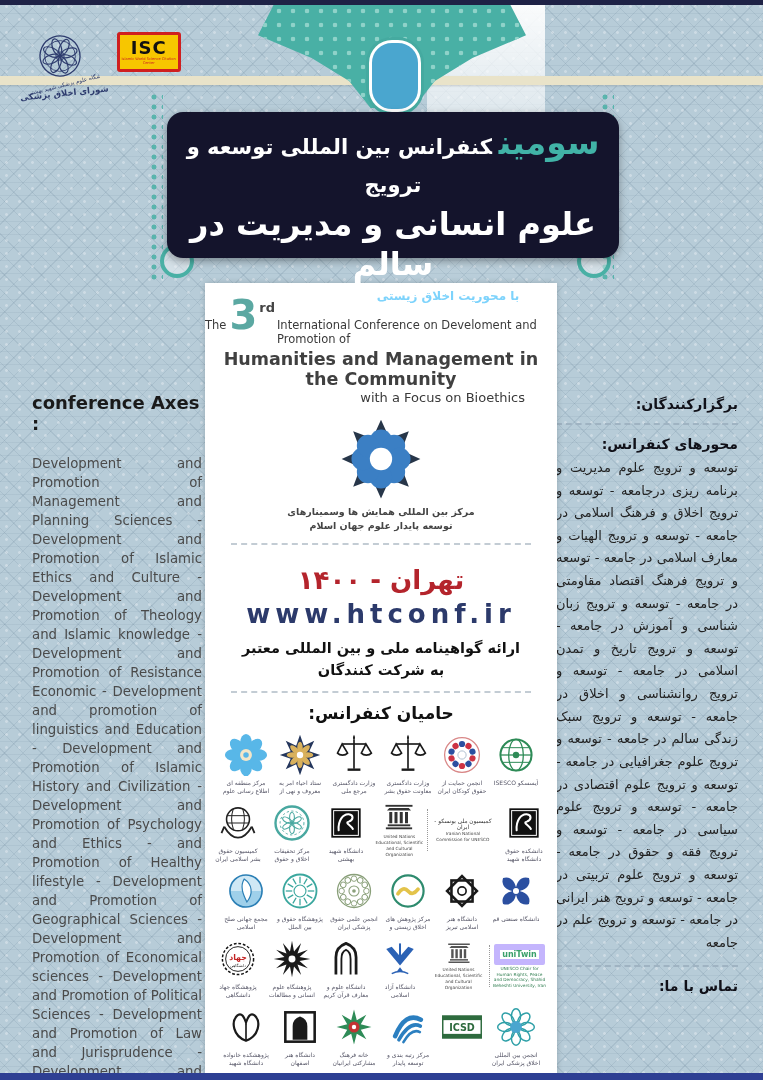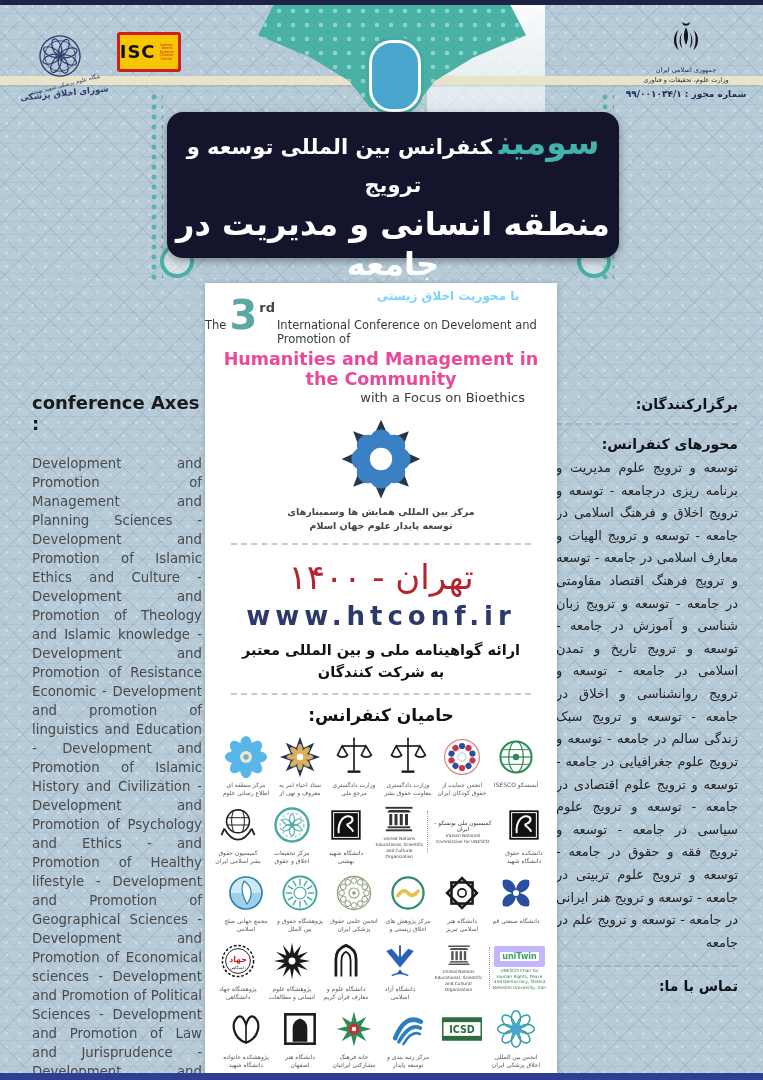--- a/index.html
+++ b/index.html
@@ -26,48 +26,48 @@
   .lace{position:absolute;top:92px;width:14px;height:192px;z-index:3;
     background-image:radial-gradient(circle,#49b0a5 2.2px,transparent 2.8px);background-size:10px 10px;opacity:.85;}
   .lace.l{left:149px;} .lace.r{left:600px;}
   .scroll{position:absolute;top:244px;width:26px;height:26px;border:4px solid #49b0a5;border-radius:50%;z-index:4;background:rgba(255,255,255,.4);}
   .scroll.l{left:160px;} .scroll.r{left:577px;}
 
   
   .hdr-left{position:absolute;left:20px;top:16px;z-index:6;display:flex;align-items:flex-start;gap:8px;}
   .seal-cap{font-size:8.5px;color:#2e3c6e;font-weight:bold;text-align:center;margin-top:-8px;transform:rotate(-6deg);}
   .isc{margin-top:16px;width:58px;height:34px;background:#f7c600;border:3px solid #cf1f1f;border-radius:3px;
-    display:flex;flex-direction:row;align-items:center;justify-content:center;}
+    display:flex;flex-direction:column;align-items:center;justify-content:center;}
   .isc .big{font-size:18px;font-weight:bold;color:#111;line-height:1;letter-spacing:1px;}
   .isc .sub{font-size:3.6px;color:#c22;line-height:1;margin-top:1px;text-align:center;}
   .hdr-right{position:absolute;right:14px;top:20px;width:126px;z-index:6;text-align:center;}
   .gov-line{font-size:6.5px;color:#27314f;direction:rtl;line-height:1.5;}
   .gov-license{font-size:9px;color:#1d2a55;font-weight:bold;direction:rtl;margin-top:3px;}
 
   
   .banner{position:absolute;left:167px;top:112px;width:452px;height:146px;background:#14142c;border-radius:16px;
     z-index:5;box-shadow:0 3px 8px rgba(0,0,0,.35);direction:rtl;text-align:center;padding-top:12px;box-sizing:border-box;}
   .b1{color:#fff;font-size:21px;font-weight:bold;line-height:38px;}
   .b1 .accent{font-size:33px;color:#41b3a7;margin-left:7px;}
   .b2{color:#fff;font-size:32px;font-weight:bold;line-height:40px;}
   .b3{color:#7dd3fc;font-size:12px;font-weight:bold;margin-top:5px;transform:translateX(55px);}
 
   
   .panel{position:absolute;left:205px;top:283px;width:352px;height:797px;background:#fff;z-index:4;
     box-shadow:0 0 6px rgba(0,0,0,.18);box-sizing:border-box;padding-top:18px;}
   .en-l1{display:flex;align-items:baseline;justify-content:center;color:#3a3a3a;font-size:11.5px;}
   .t-3{font-size:40px;color:#5ba8a2;font-weight:bold;line-height:.72;margin:0 2px 0 3px;}
   .t-rd{font-size:13px;font-weight:bold;color:#444;position:relative;top:-17px;margin-right:2px;}
-  .en-l2{font-size:17.5px;font-weight:bold;color:#ec4899;text-align:center;margin-top:3px;}
+  .en-l2{font-size:17.5px;font-weight:bold;color:#404040;text-align:center;margin-top:3px;}
   .en-l3{font-size:13px;color:#3a3a3a;text-align:right;padding-right:32px;margin-top:1px;}
   .org-logos{display:flex;justify-content:center;align-items:flex-start;gap:34px;margin-top:12px;}
   .org-logo{display:flex;flex-direction:column;align-items:center;}
   .org-cap{font-size:9.5px;font-weight:bold;color:#444;direction:rtl;text-align:center;line-height:1.45;margin-top:4px;}
   .dashed{border-top:2px dashed #c3ccd4;margin:10px 26px 0;}
-  .city{color:#b4242c;font-size:34px;font-weight:normal;text-align:center;direction:rtl;margin-top:12px;}
+  .city{color:#b4242c;font-size:26px;font-weight:bold;text-align:center;direction:rtl;margin-top:20px;}
   .site{color:#2c3a6b;font-size:26px;font-weight:bold;text-align:center;letter-spacing:5px;margin-top:4px;}
   .cert{color:#111;font-size:14.5px;font-weight:bold;text-align:center;direction:rtl;line-height:1.55;width:280px;margin:8px auto 4px;}
   .sp-heading{font-size:17px;font-weight:bold;color:#111;text-align:center;direction:rtl;margin-top:10px;}
   .sp-grid{margin-top:8px;padding:0 4px;}
   .sp-row{display:flex;justify-content:center;align-items:flex-start;gap:4px;min-height:68px;}
   .sp-cell{width:50px;display:flex;flex-direction:column;align-items:center;}
   .sp-cell.sp-wide{width:120px;}
   .sp-icon{height:48px;display:flex;align-items:center;justify-content:center;}
   .sp-cap{font-size:6px;color:#556;direction:rtl;text-align:center;line-height:1.3;max-height:17px;overflow:hidden;}
   .uw{display:flex;align-items:center;gap:3px;height:62px;}
@@ -120,41 +120,26 @@
         <text x="0" y="23" text-anchor="middle" font-size="4.2" fill="#2e3c6e" transform="rotate(-14)">دانشگاه علوم پزشکی شهید بهشتی</text>
       </svg>
       <div class="seal-cap">شورای اخلاق پزشکی</div>
     </div>
     <div class="isc">
       <div class="big">ISC</div>
       <div class="sub">Islamic World Science Citation Center</div>
     </div>
   </div>
 
-  <div class="hdr-right">
-    <svg viewBox="-20 -22 40 44" width="42" height="46" style="margin:0 auto">
-      <g fill="#141414">
-        <path d="M-4,-20 q4,3.2 8,0 l-1.2,2.6 q-2.8,1.8 -5.6,0 z"></path>
-        <path d="M0,-15 C2.6,-10 2.6,-4 0,2 C-2.6,-4 -2.6,-10 0,-15 Z"></path>
-        <path d="M-7,7 C-13,2 -13,-8 -7,-13 C-10,-8 -10,0 -7,7 Z"></path>
-        <path d="M-3.5,5 C-7,2 -7,-6 -3.5,-10 C-5.5,-6 -5.5,-1 -3.5,5 Z"></path>
-        <path d="M7,7 C13,2 13,-8 7,-13 C10,-8 10,0 7,7 Z"></path>
-        <path d="M3.5,5 C7,2 7,-6 3.5,-10 C5.5,-6 5.5,-1 3.5,5 Z"></path>
-      </g>
-    </svg>
-    <div class="gov-line">جمهوری اسلامی ایران</div>
-    <div class="gov-line">وزارت علوم، تحقیقات و فناوری</div>
-    <div class="gov-license">شماره مجوز : ۹۹/۰۰۱۰۳۴/۱</div>
-  </div>
 
   <div class="banner">
     <div class="b1">
       <span class="accent">سومین</span><span>کنفرانس بین المللی توسعه و ترویج</span>
     </div>
-    <div class="b2">منطقه انسانی و مدیریت در جامعه</div>
+    <div class="b2">علوم انسانی و مدیریت در سالم</div>
     <div class="b3">با محوریت اخلاق زیستی</div>
   </div>
 
   <div class="panel">
     <div class="en-l1">
       <span>The</span>
       <span class="t-3">3</span>
       <span class="t-rd">rd</span>
       <span>International Conference on Develoment and Promotion of</span>
     </div>

